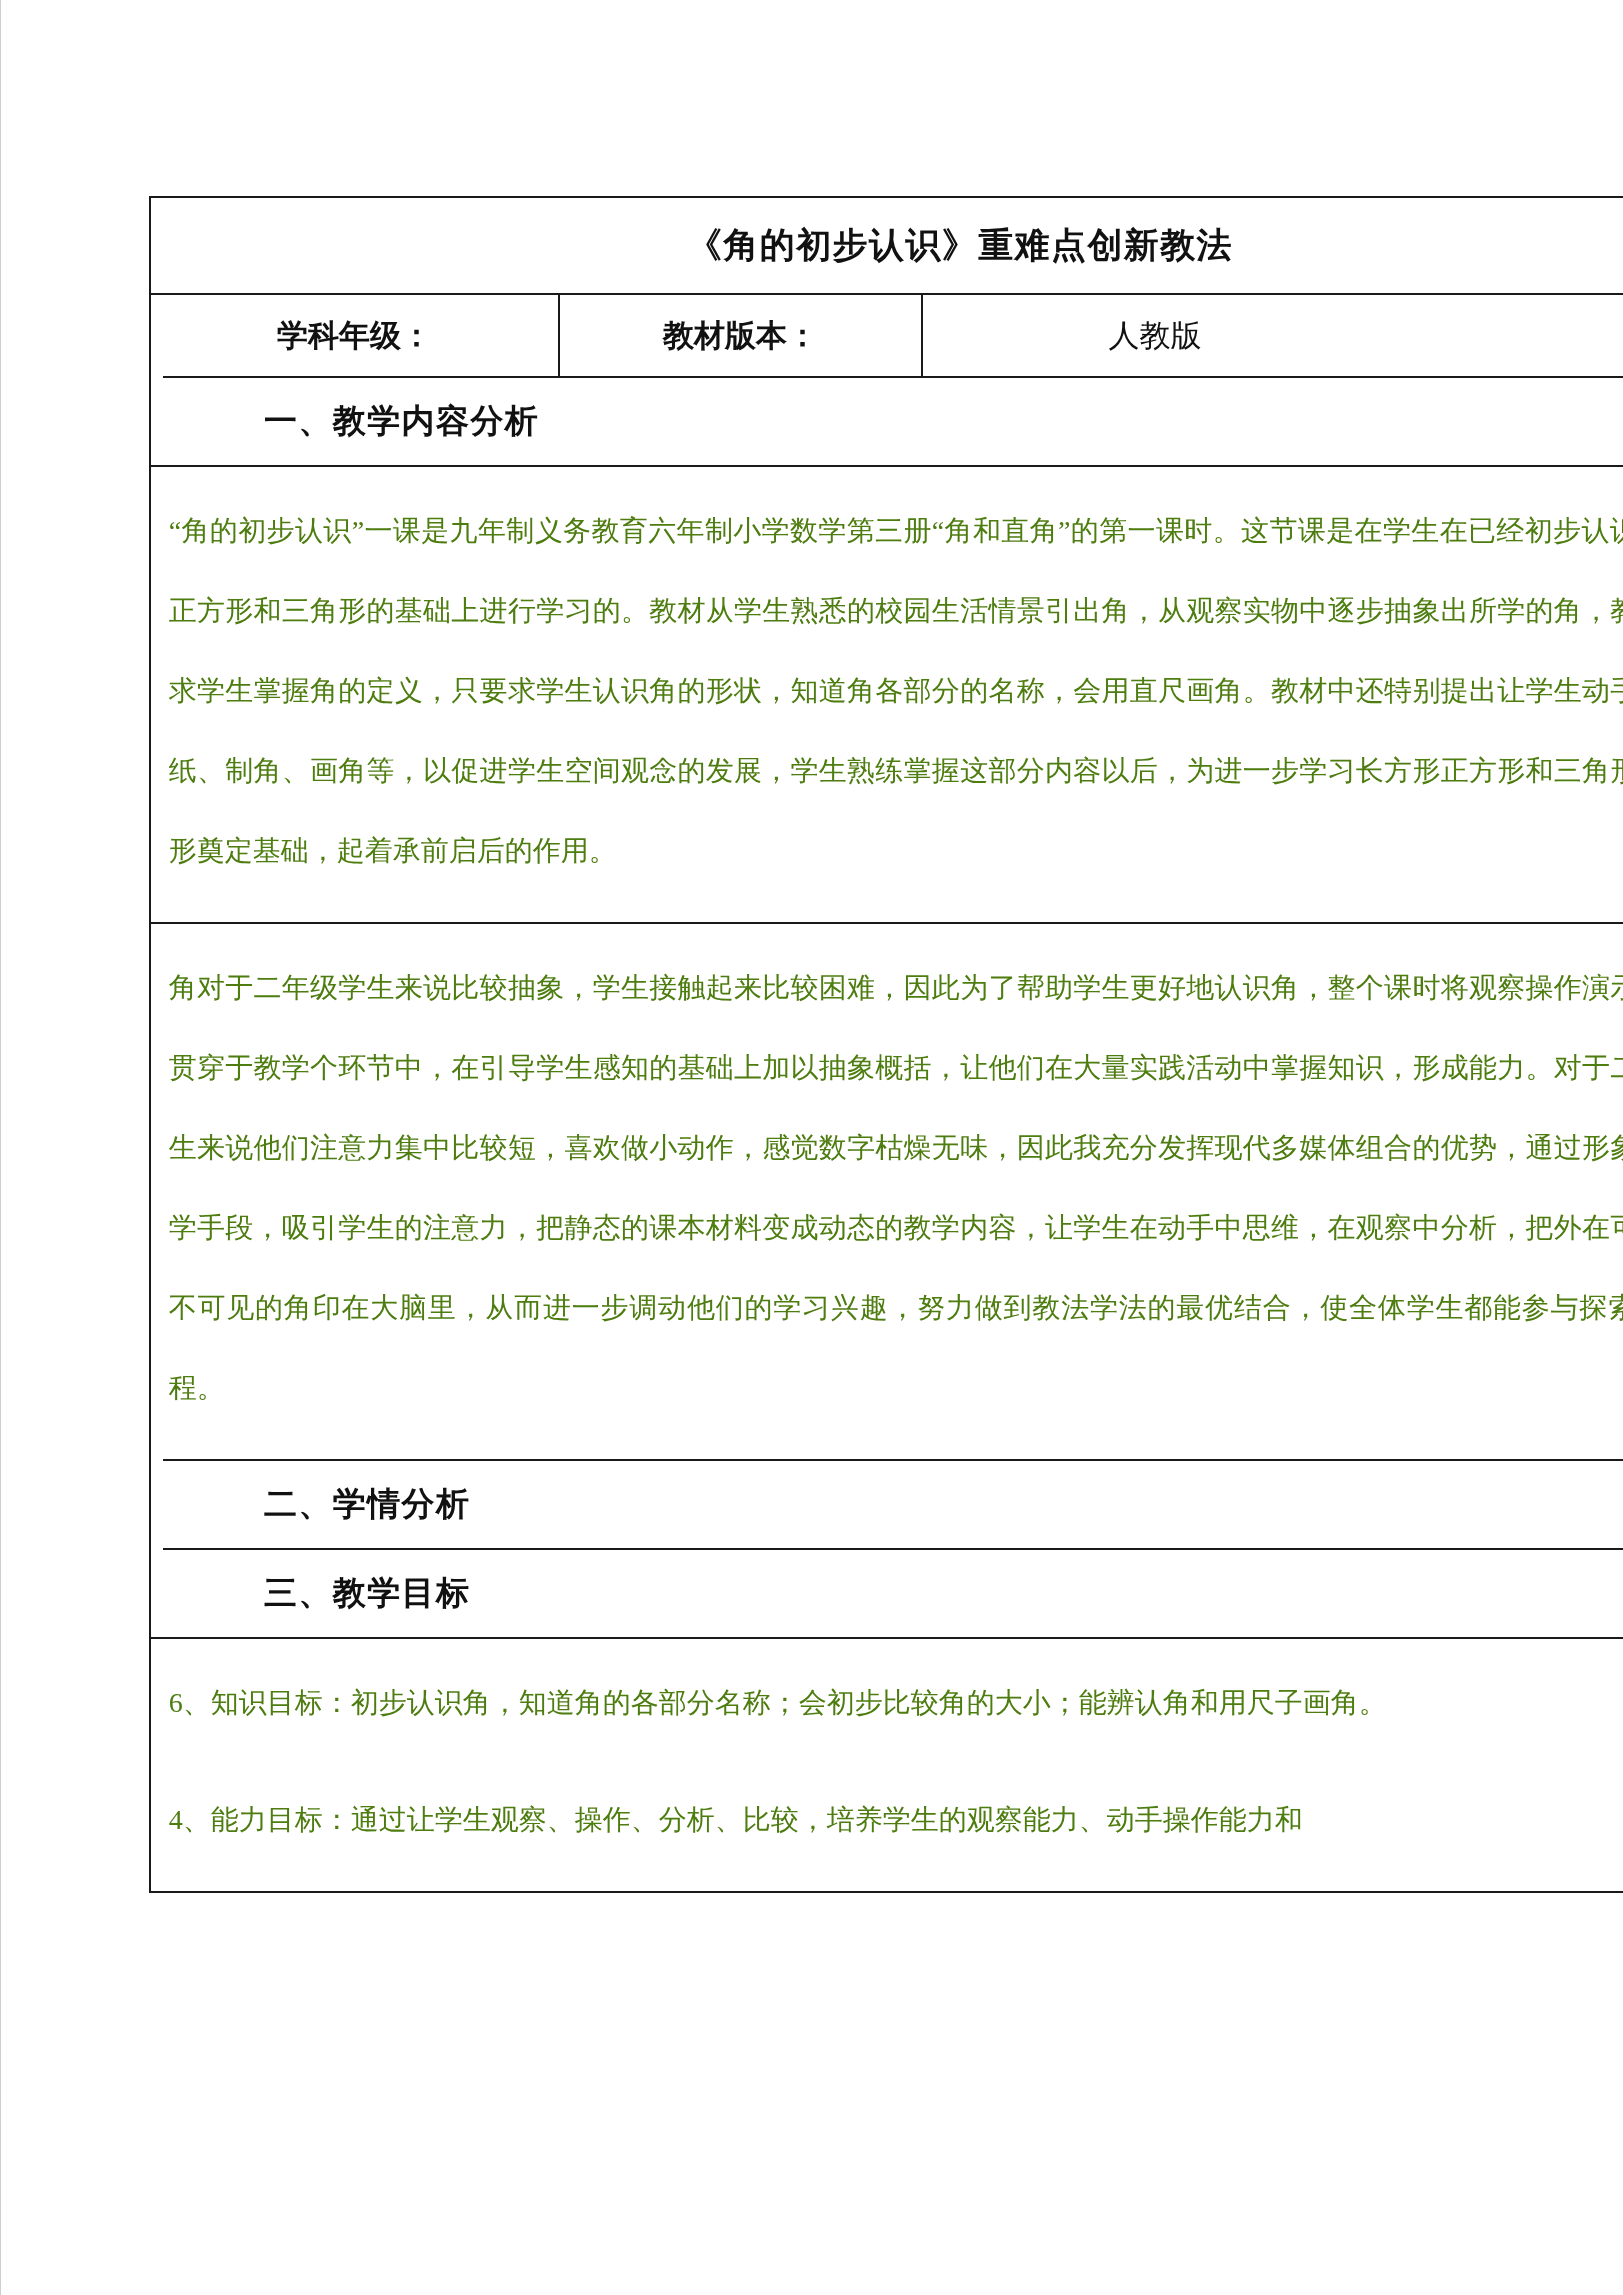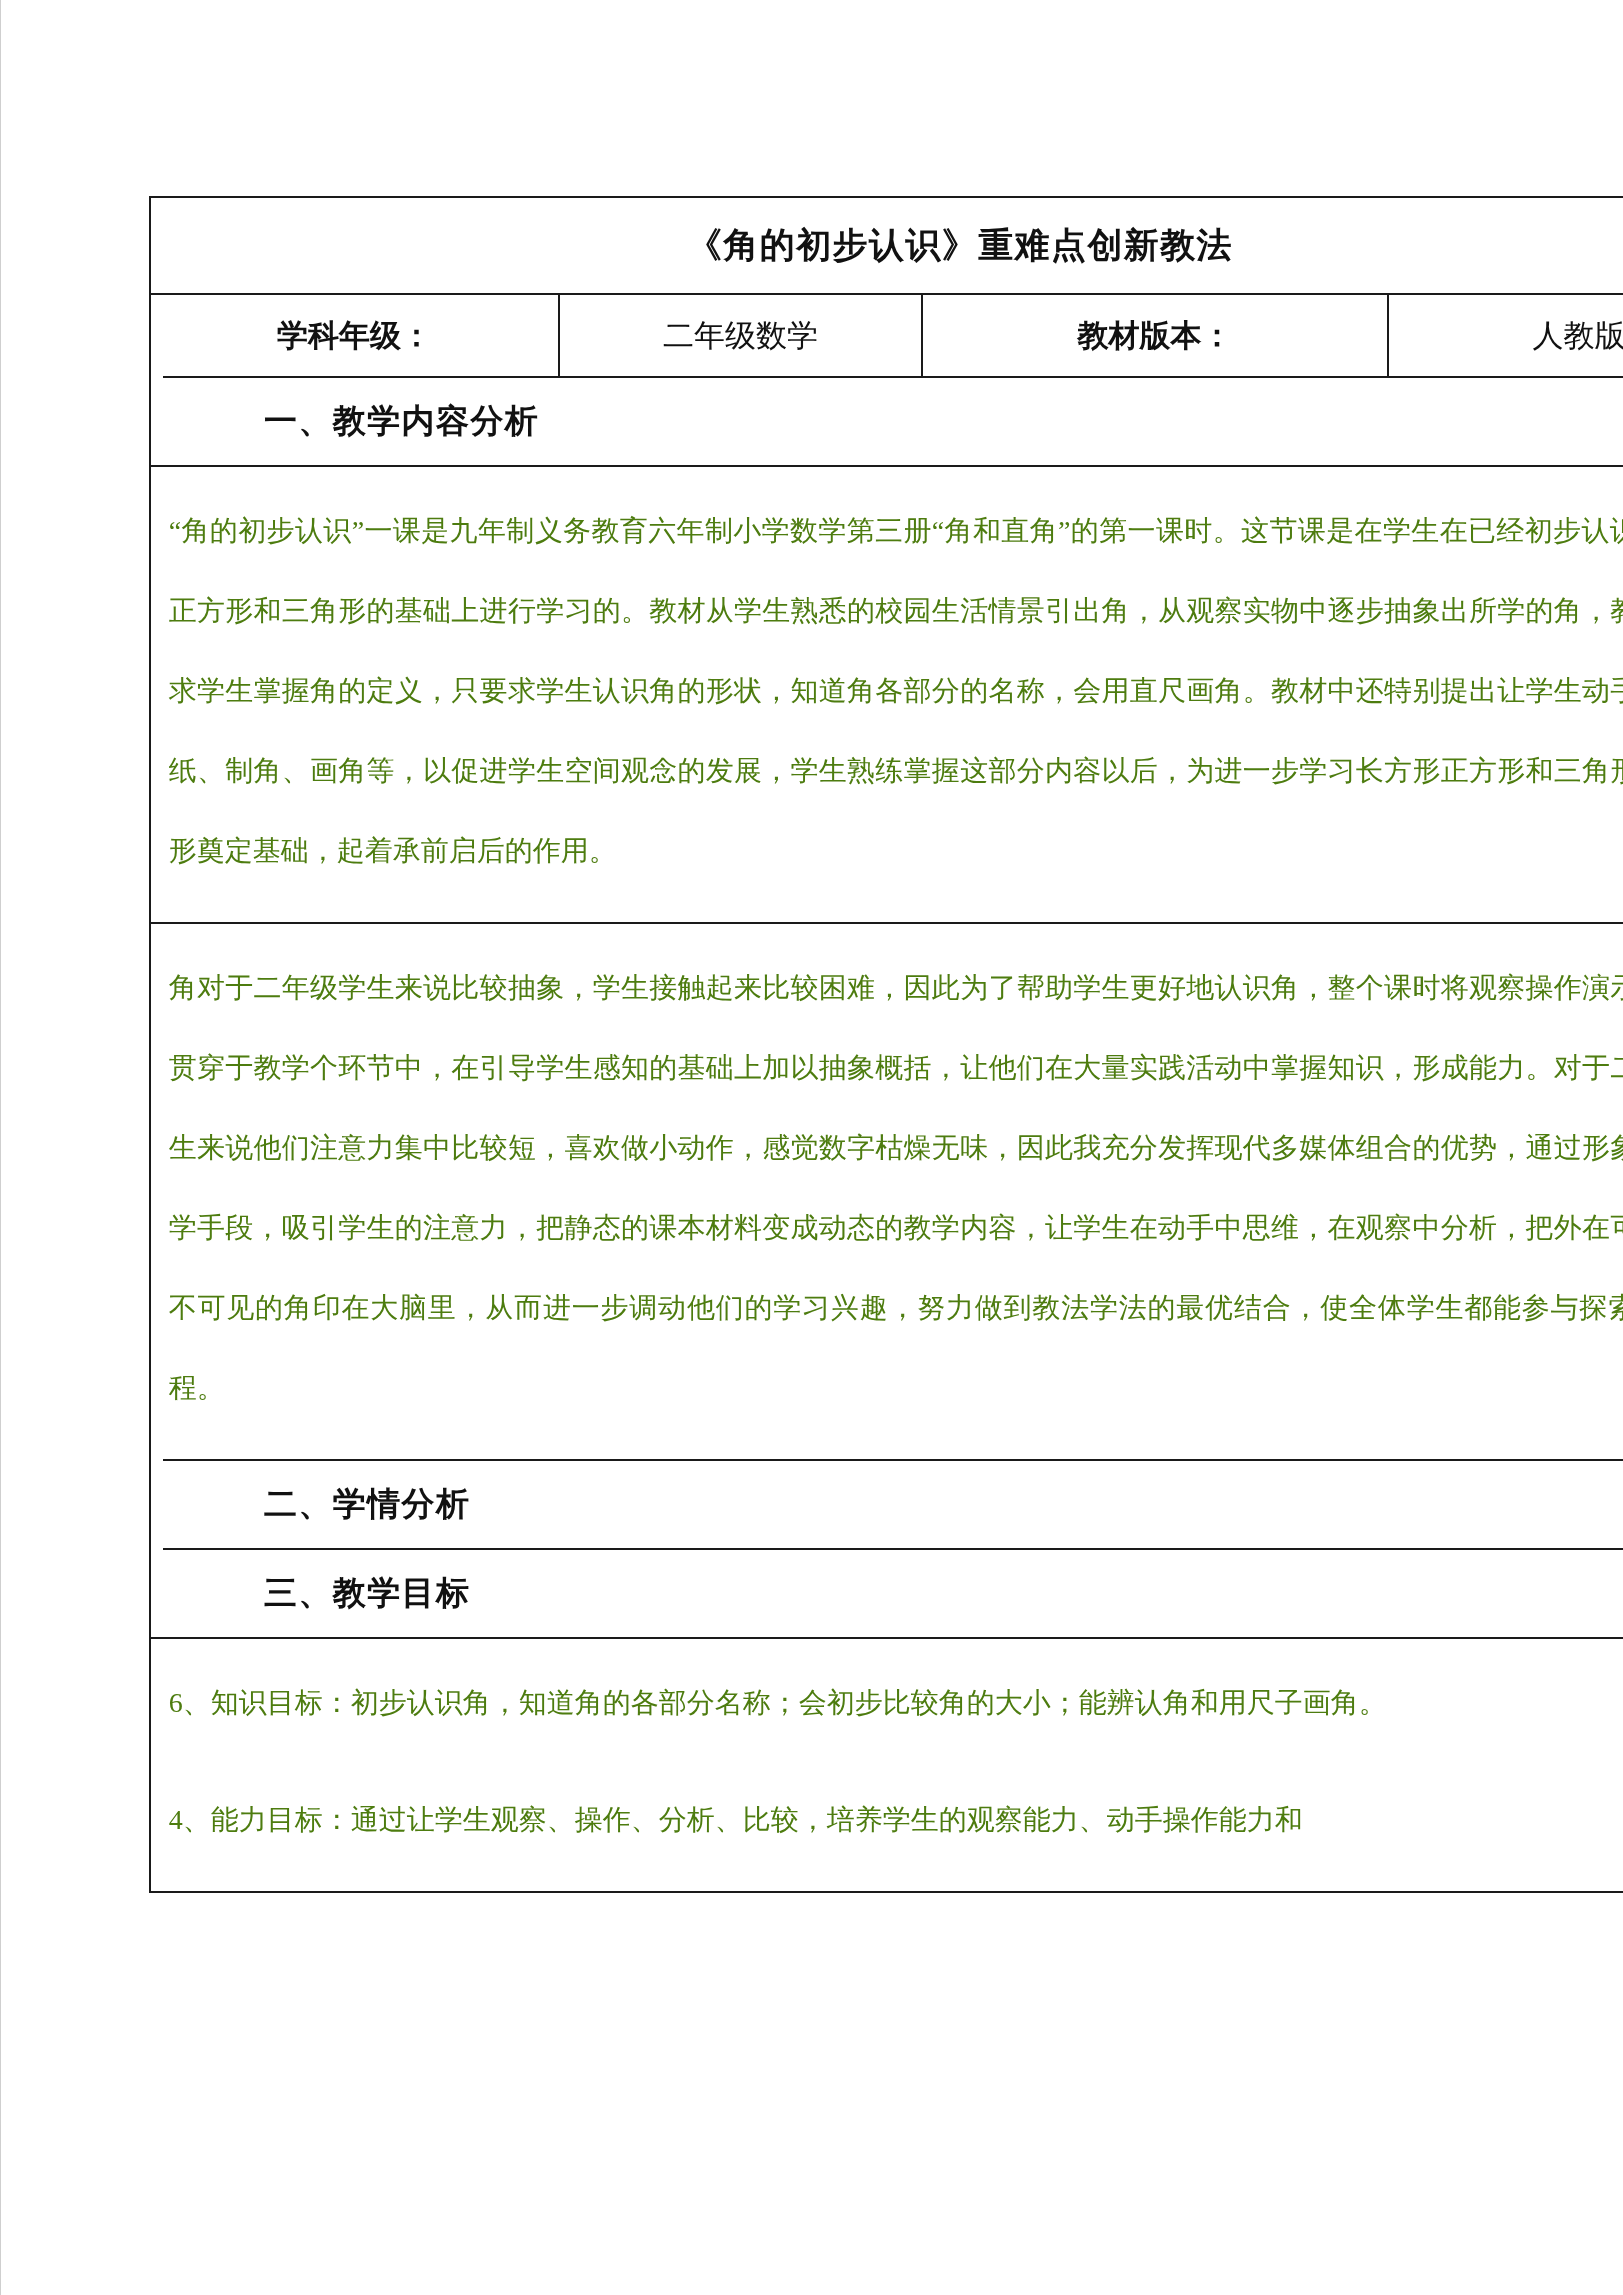--- a/index.html
+++ b/index.html
@@ -86,21 +86,20 @@
 
 <div class="page">
   <div class="doc-table">
 
     <div class="row title-row">
       <div class="title-cell">《角的初步认识》重难点创新教法</div>
     </div>
 
     <div class="row meta-row">
       <div class="meta-cell meta-label">学科年级：</div>
-      <div class="meta-cell">二年级数学</div>
       <div class="meta-cell meta-label">教材版本：</div>
       <div class="meta-cell">人教版</div>
     </div>
 
     <div class="row heading-row">
       <div class="heading-cell">一、教学内容分析</div>
     </div>
 
     <div class="row body-row">
       <div class="body-text">“角的初步认识”一课是九年制义务教育六年制小学数学第三册“角和直角”的第一课时。这节课是在学生在已经初步认识长方形、正方形和三角形的基础上进行学习的。教材从学生熟悉的校园生活情景引出角，从观察实物中逐步抽象出所学的角，教材中不要求学生掌握角的定义，只要求学生认识角的形状，知道角各部分的名称，会用直尺画角。教材中还特别提出让学生动手操作，折纸、制角、画角等，以促进学生空间观念的发展，学生熟练掌握这部分内容以后，为进一步学习长方形正方形和三角形等几何图形奠定基础，起着承前启后的作用。</div>

